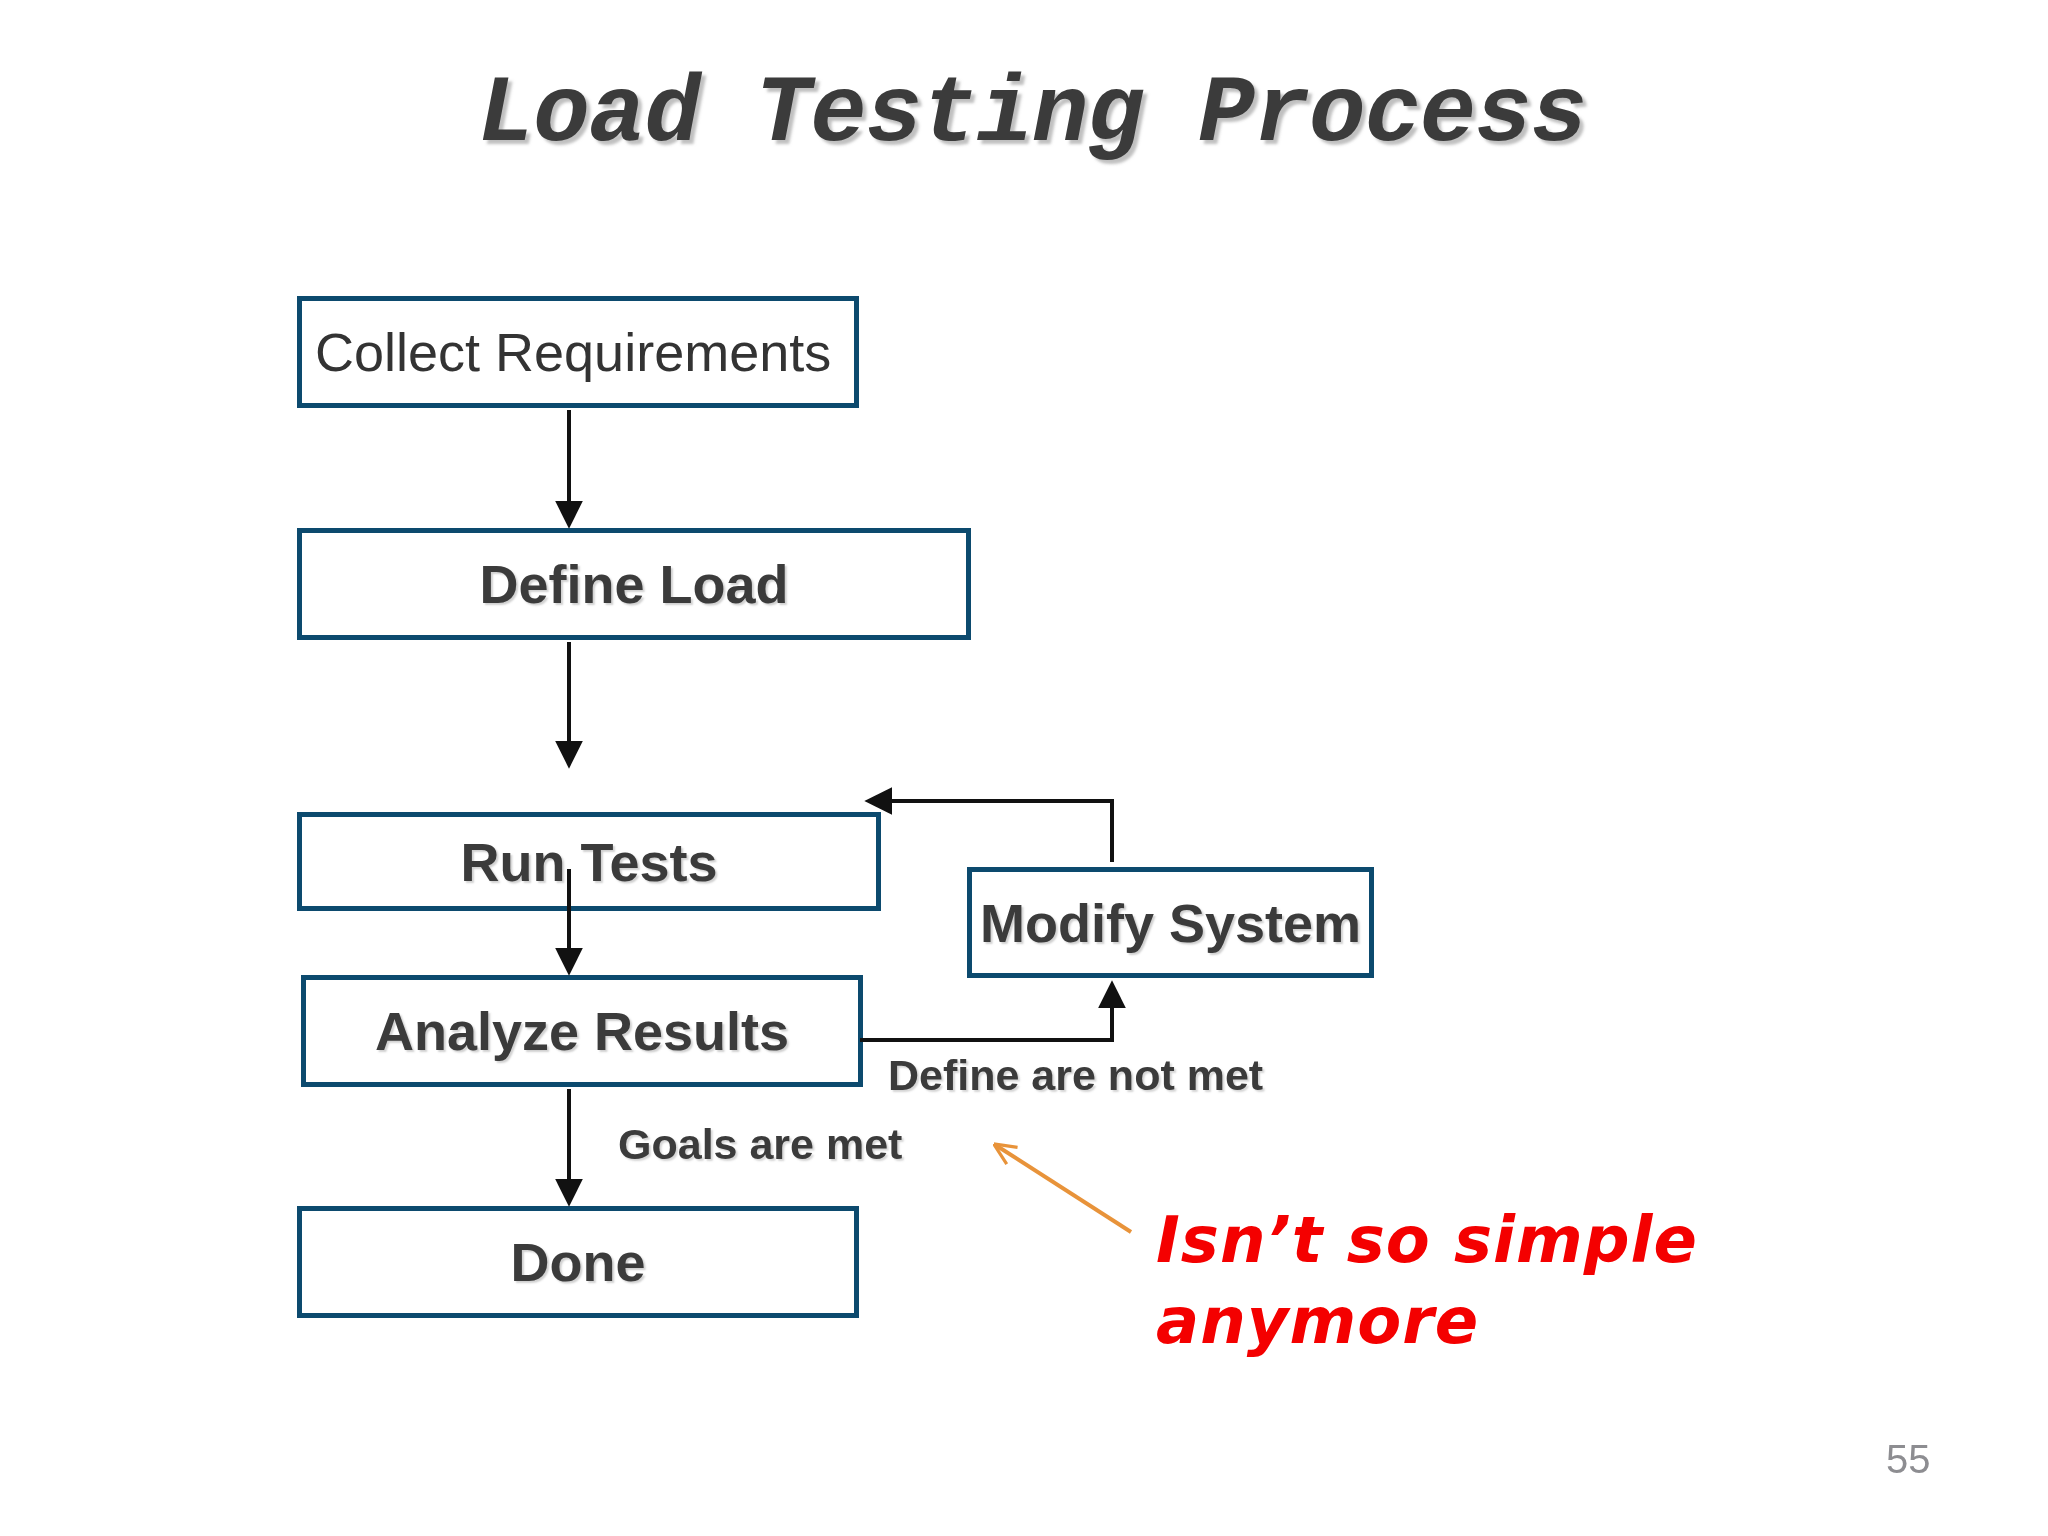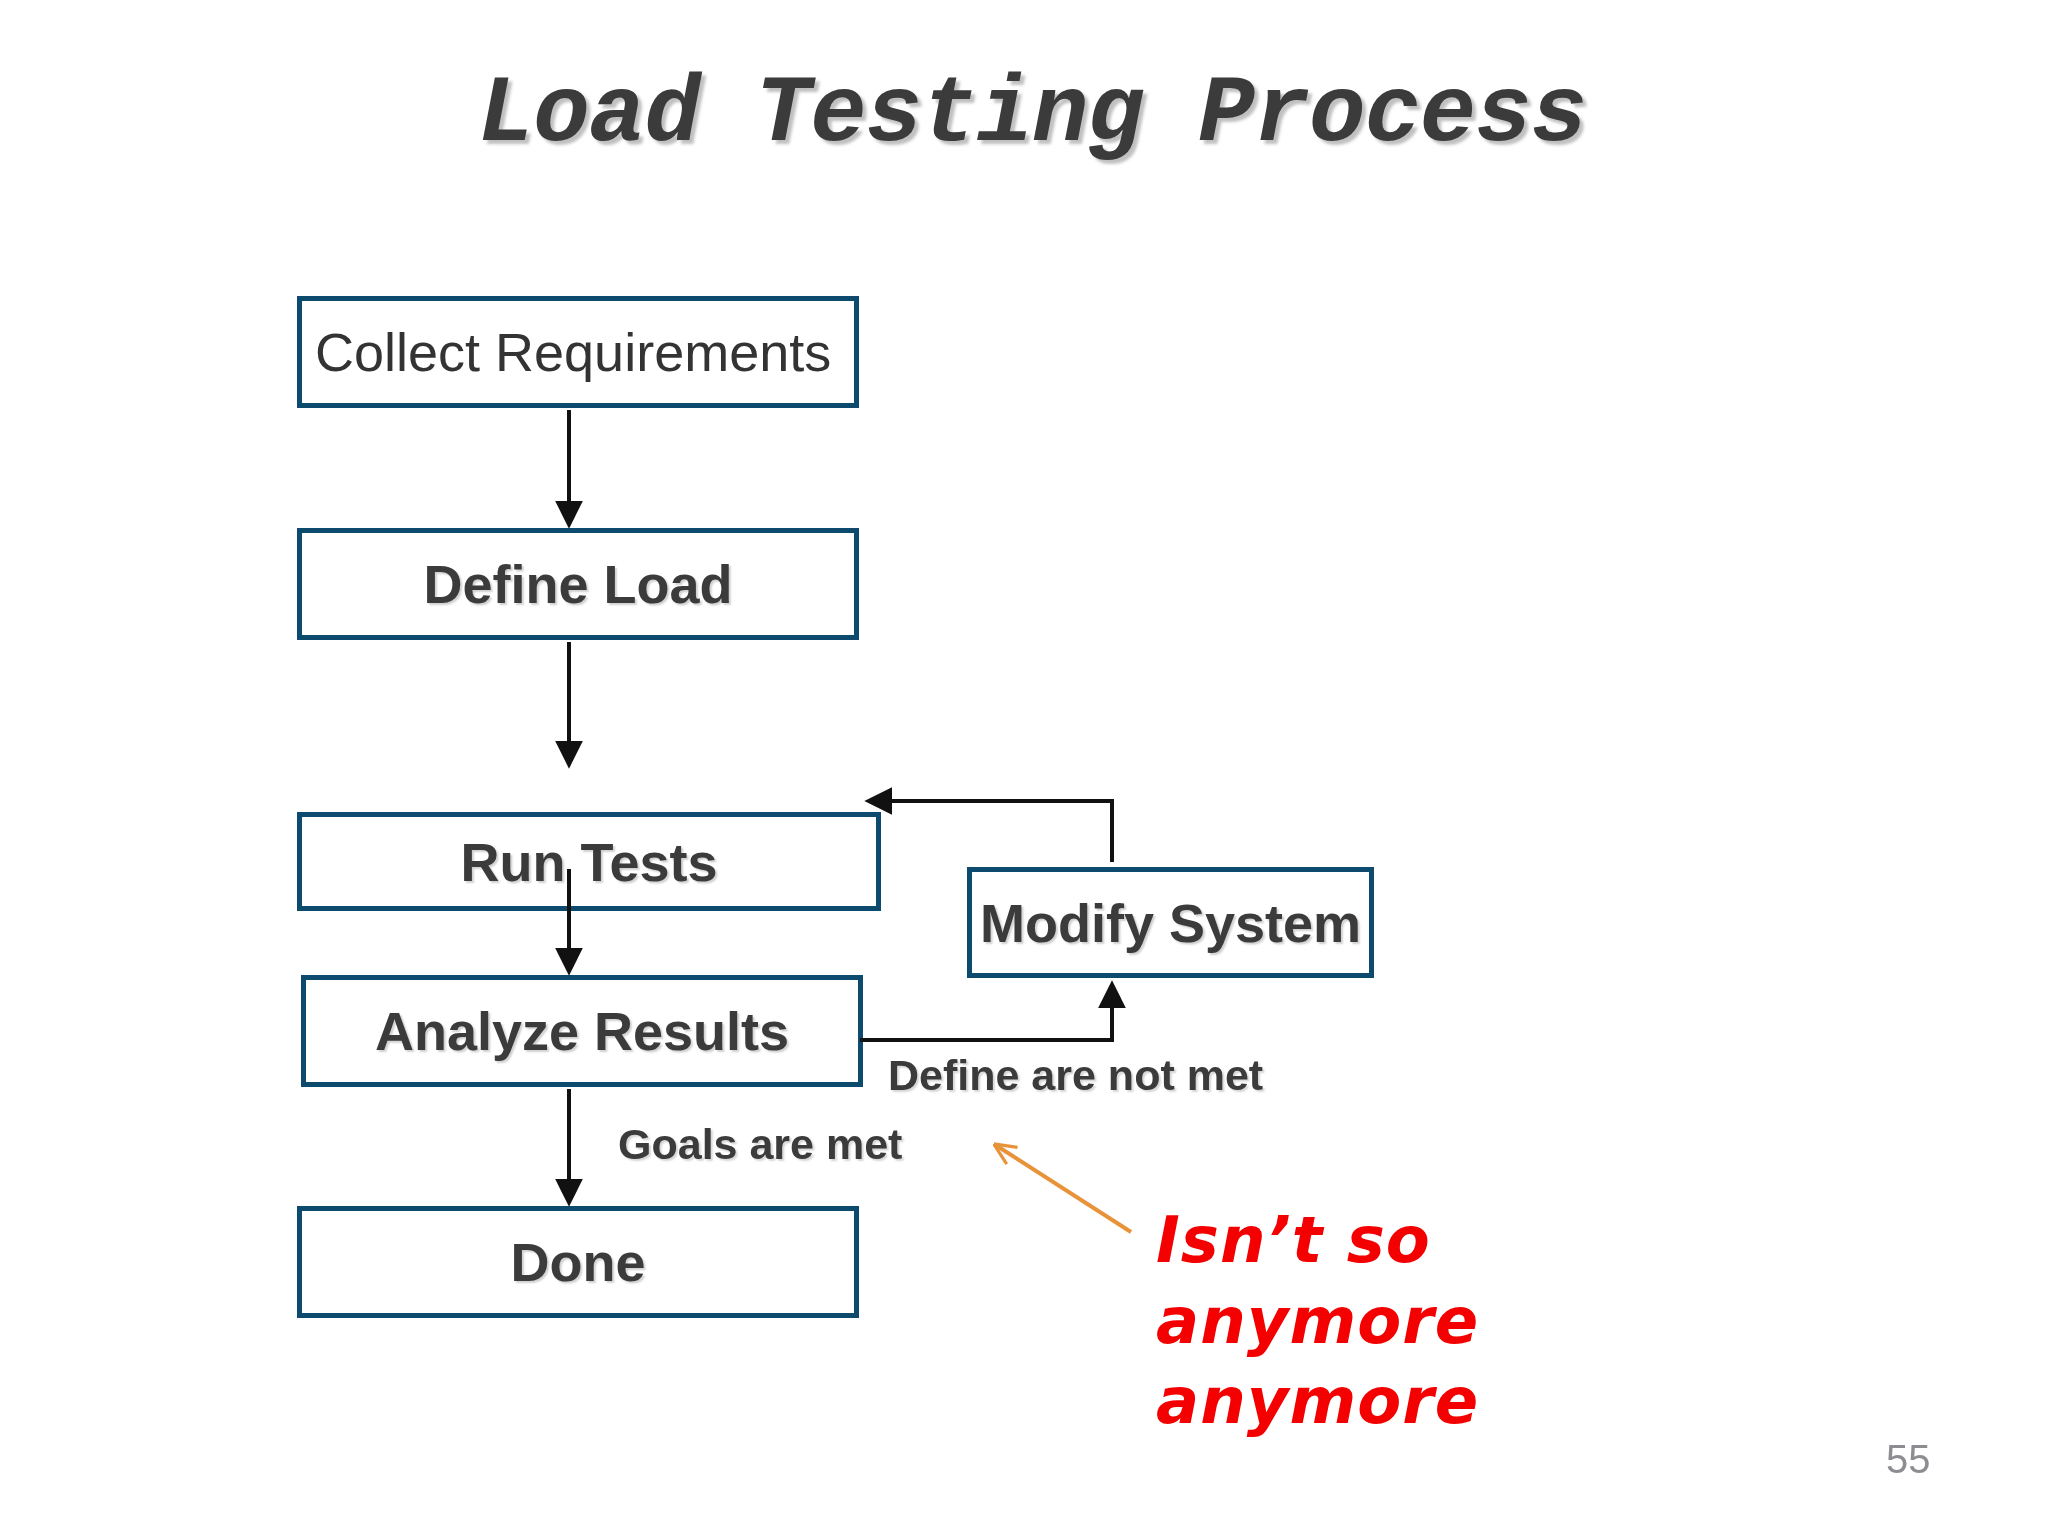--- a/index.html
+++ b/index.html
@@ -48,21 +48,21 @@
     font-family: "Liberation Sans", sans-serif;
     font-size: 54px;
     line-height: 1;
     white-space: nowrap;
     text-shadow: 2px 2px 2px rgba(150,150,150,0.45);
   }
   .flow-box.bold .box-label { font-weight: bold; }
   .flow-box.plain .box-label { font-weight: normal; text-shadow: none; color:#333; }
 
   #box-collect   { left: 297px; top: 296px;  width: 562px; height: 112px; justify-content: flex-start; padding-left: 13px; }
-  #box-define    { left: 297px; top: 528px;  width: 562px; height: 112px; }
+  #box-define    { left: 297px; top: 528px;  width: 674px; height: 112px; }
   #box-run       { left: 297px; top: 812px;  width: 584px; height: 99px;  }
   #box-analyze   { left: 301px; top: 975px;  width: 562px; height: 112px; }
   #box-done      { left: 297px; top: 1206px; width: 562px; height: 112px; }
   #box-modify    { left: 967px; top: 867px;  width: 407px; height: 111px; }
 
   
   #connectors {
     position: absolute;
     left: 0; top: 0;
     width: 2048px; height: 1536px;
@@ -161,19 +161,19 @@
 
     <polyline points="1112,862 1112,801 869,801" fill="none" stroke="#111111" stroke-width="4" marker-end="url(#arrowhead)"></polyline>
 
     <line x1="1131" y1="1232" x2="997" y2="1146" stroke="#e8933a" stroke-width="4" marker-end="url(#arrowhead-orange)"></line>
   </svg>
 
   <div class="edge-label" id="label-not-met">Define are not met</div>
   <div class="edge-label" id="label-met">Goals are met</div>
 
   <div id="annotation-text">
-    <span class="line">Isn’t so anymore</span>
+    <span class="line">Isn’t so simple</span>
     <span class="line">anymore</span>
   </div>
 
   <div id="page-number">55</div>
 
 </div>
 
 </body></html>

